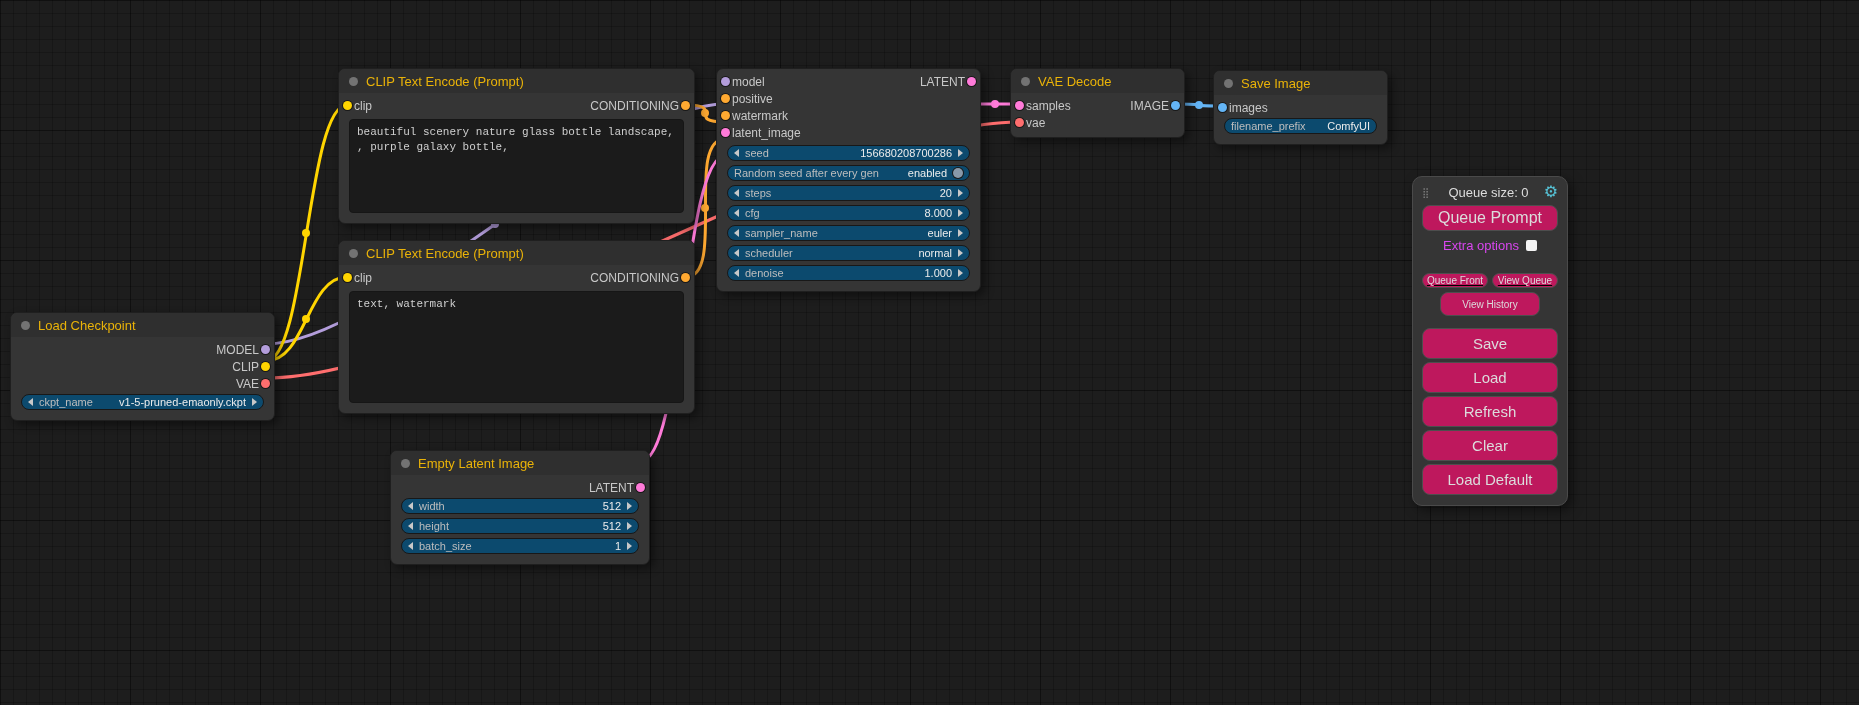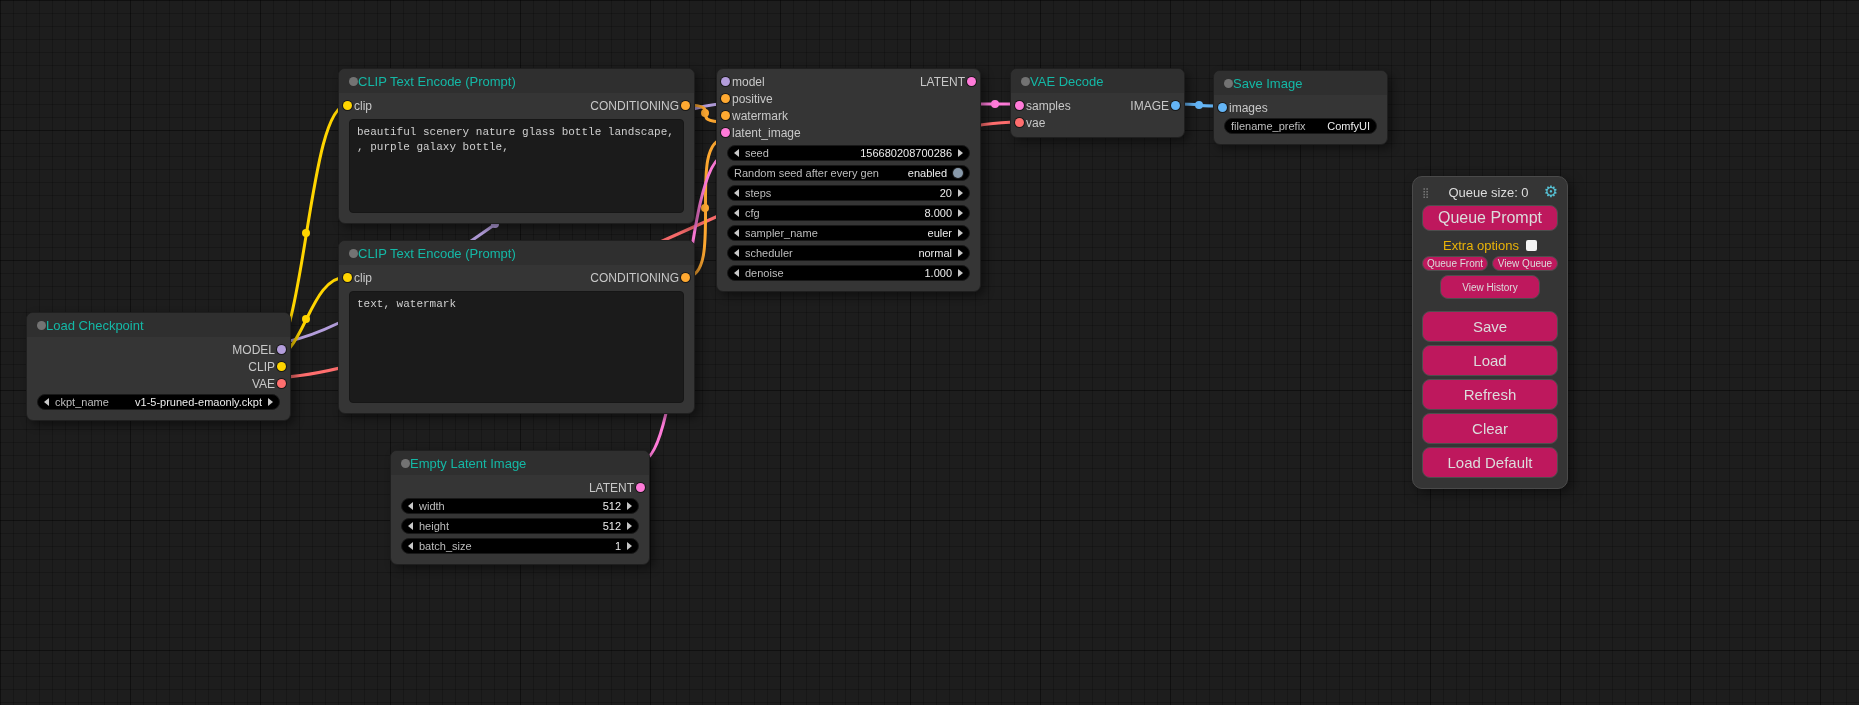--- a/index.html
+++ b/index.html
@@ -37,37 +37,37 @@
   .port-image { background: var(--c-image); }
 
   .node {
     position: absolute; z-index: 2;
     background: #353535;
     border: 1px solid #1f1f1f;
     border-radius: 7px;
     box-shadow: 4px 4px 10px rgba(0,0,0,.45);
   }
   .node-title {
-    display: flex; align-items: center; 
+    display: flex; align-items: center; gap: 8px;
     height: 24px; padding: 0 10px;
     background: #2f2f2f;
     border-radius: 6px 6px 0 0;
-    color: #14b8a6; font-size: 13px; white-space: nowrap;
+    color: #eab308; font-size: 13px; white-space: nowrap;
   }
   .collapse-dot { width: 9px; height: 9px; border-radius: 50%; background: #737373; flex: none; }
   .slots { padding-top: 4px; }
   .slot-row { display: flex; align-items: center; height: 17px; padding: 0 4px; }
   .in-slot, .out-slot { display: flex; align-items: center; gap: 2px; font-size: 12px; color: #c8c8c8; white-space: nowrap; }
   .out-slot { margin-left: auto; }
   .port { width: 9px; height: 9px; border-radius: 50%; flex: none; box-shadow: 0 0 0 1px #191919; }
   .widgets { padding-top: 2px; }
   .widget {
     display: flex; align-items: center; gap: 6px;
     height: 16px; margin: 0 10px 4px; padding: 0 6px;
-    background: #000000; border: 1px solid #181818; border-radius: 8px;
+    background: #0c4a6e; border: 1px solid #181818; border-radius: 8px;
     font-size: 11px; white-space: nowrap;
   }
   .w-name { color: #bdbdbd; }
   .w-value { margin-left: auto; color: #ececec; }
   .arrow-l { width: 0; height: 0; border-top: 4px solid transparent; border-bottom: 4px solid transparent; border-right: 5px solid #c8c8c8; flex: none; }
   .arrow-r { width: 0; height: 0; border-top: 4px solid transparent; border-bottom: 4px solid transparent; border-left: 5px solid #c8c8c8; flex: none; }
   .toggle-dot { width: 10px; height: 10px; border-radius: 50%; background: var(--c-toggle_on); flex: none; box-shadow: 0 0 0 1px #1a1a1a; }
   .prompt-box {
     margin: 5px 10px 10px;
     background: #1b1b1b; border: 1px solid #161616; border-radius: 4px;
@@ -88,23 +88,23 @@
   .menu-header { display: flex; align-items: center; height: 18px; margin-bottom: 2px; color: #dddddd; font-size: 13px; }
   .drag-handle { color: #7a7a7a; font-size: 10px; margin-right: 4px; cursor: grab; }
   .queue-size { flex: 1; text-align: center; }
   .gear { color: var(--c-gear_icon); font-size: 16px; line-height: 1; cursor: pointer; }
   .btn {
     display: block; width: 100%;
     background: #be185d; border: 1px solid #4e4e4e; border-radius: 8px;
     color: #dcdcdc; font-family: inherit; cursor: pointer; text-align: center;
   }
   .btn-large { height: 26px; font-size: 16px; margin-top: 4px; }
-  .extra-row { display: flex; align-items: center; justify-content: center; gap: 7px; margin-top: 7px; color: #eab308; font-size: 13px; }
+  .extra-row { display: flex; align-items: center; justify-content: center; gap: 7px; margin-top: 7px; color: #d946ef; font-size: 13px; }
   .checkbox { width: 11px; height: 11px; background: #f5f5f5; border-radius: 2px; cursor: pointer; flex: none; }
-  .btn-row { display: flex; gap: 4px; margin-top: 3px; }
+  .btn-row { display: flex; gap: 4px; margin-top: 20px; text-decoration: underline; }
   .btn-small { height: 15px; font-size: 10px; line-height: 13px; flex: 1; border-radius: 8px; padding: 0; }
   .btn-history { display: block; width: 100px; height: 24px; font-size: 10px; line-height: 13px; margin: 4px auto 0; border-radius: 8px; }
   .btn-stack { height: 31px; font-size: 15px; margin-top: 3px; }
   .btn-stack.first { margin-top: 12px; }
 </style>
 </head>
 <body>
 
 <div class="canvas-bg"></div>
 
@@ -122,21 +122,21 @@
   <circle class="f-clip" cx="306" cy="233" r="4"></circle>
   <circle class="f-clip" cx="306" cy="319" r="4"></circle>
   <circle class="f-vae" cx="642" cy="250" r="4"></circle>
   <circle class="f-conditioning" cx="705" cy="113" r="4"></circle>
   <circle class="f-conditioning" cx="705" cy="208" r="4"></circle>
   <circle class="f-latent" cx="683" cy="308" r="4"></circle>
   <circle class="f-latent" cx="995" cy="104" r="4"></circle>
   <circle class="f-image" cx="1199" cy="105" r="4"></circle>
 </svg>
 
-<div class="node" style="left:26px;top:312px;width:265px;">
+<div class="node" style="left:10px;top:312px;width:265px;">
   <div class="node-title">
     <span class="collapse-dot"></span>
     <span>Load Checkpoint</span>
   </div>
   <div class="slots">
     <div class="slot-row">
       <div class="out-slot">
         <span>MODEL</span>
         <span class="port port-model"></span>
       </div>

